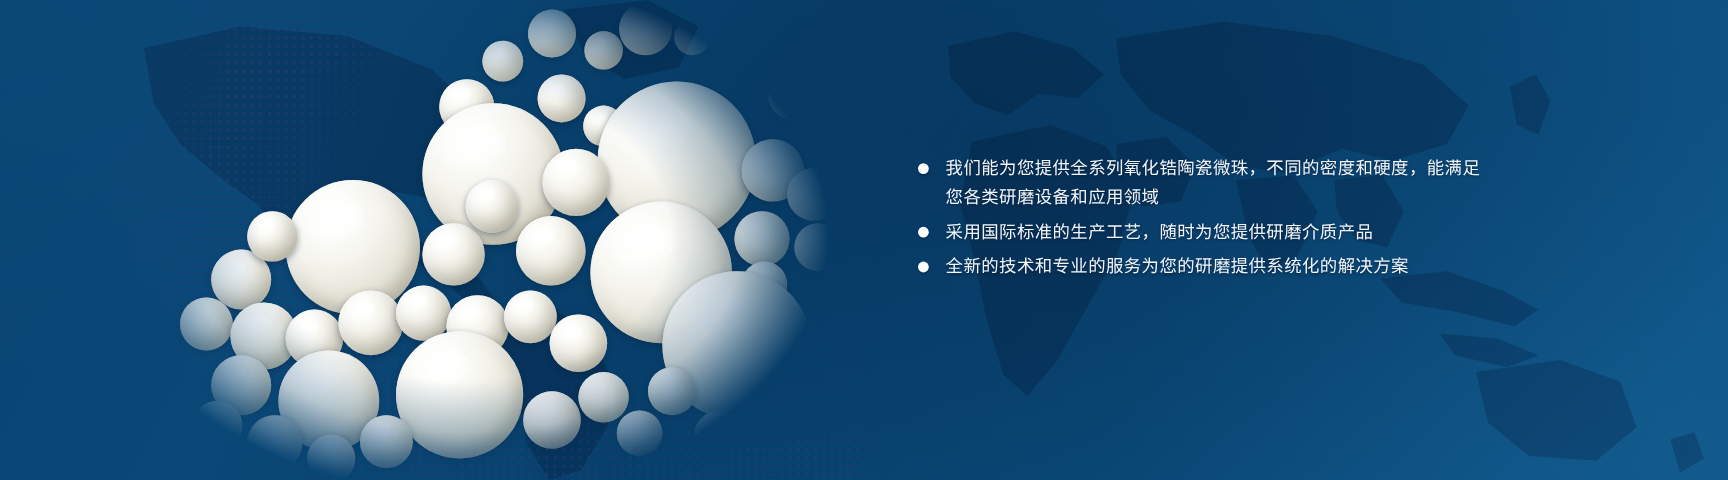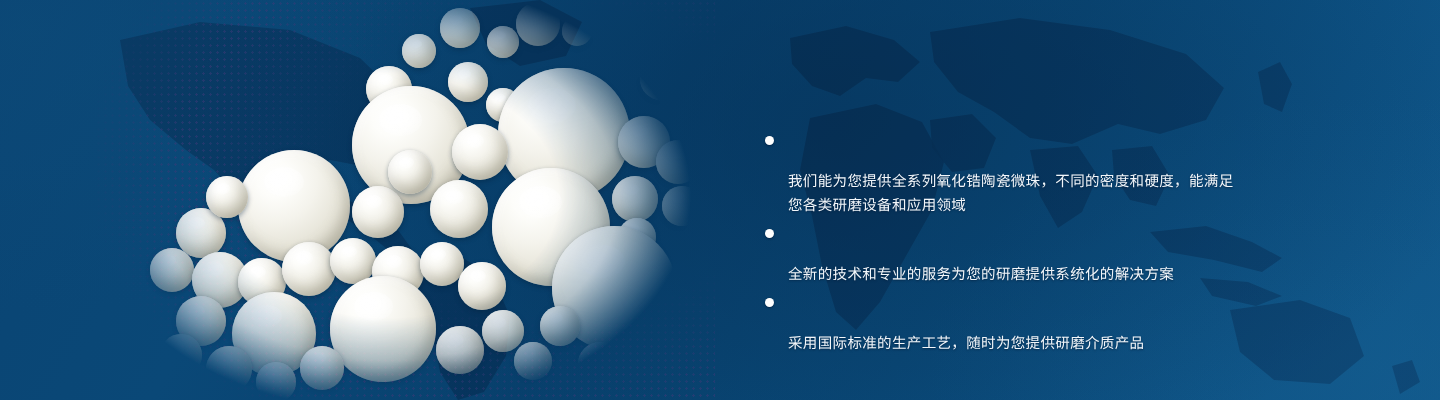--- a/index.html
+++ b/index.html
@@ -103,21 +103,20 @@
     margin-top:7px;
     margin-right:14px;
     box-shadow:0 1px 2px rgba(0,20,45,0.5);
   }
   .btext {
     font-size:14.5px;
     line-height:24px;
     color:#f2f6fa;
     letter-spacing:0.35px;
     text-shadow:0 1px 2px rgba(0,24,50,0.6);
-    margin-top:40px;
   }
 </style>
 </head>
 <body>
 
 <div class="banner">
 
   <div class="worldmap">
     <svg viewBox="0 0 1440 400" preserveAspectRatio="xMidYMid slice" aria-hidden="true">
       <g fill="#053a63" fill-opacity="0.85">
@@ -233,24 +232,24 @@
 
     <div class="bullets">
 
       <div class="bullet-row">
         <span class="dot"></span>
         <span class="btext">我们能为您提供全系列氧化锆陶瓷微珠，不同的密度和硬度，能满足您各类研磨设备和应用领域</span>
       </div>
 
       <div class="bullet-row">
         <span class="dot"></span>
+        <span class="btext">采用国际标准的生产工艺，随时为您提供研磨介质产品</span>
+      </div>
+
+      <div class="bullet-row">
+        <span class="dot"></span>
         <span class="btext">全新的技术和专业的服务为您的研磨提供系统化的解决方案</span>
       </div>
 
-      <div class="bullet-row">
-        <span class="dot"></span>
-        <span class="btext">采用国际标准的生产工艺，随时为您提供研磨介质产品</span>
-      </div>
-
     </div>
   </div>
 
 </div>
 
 </body></html>

